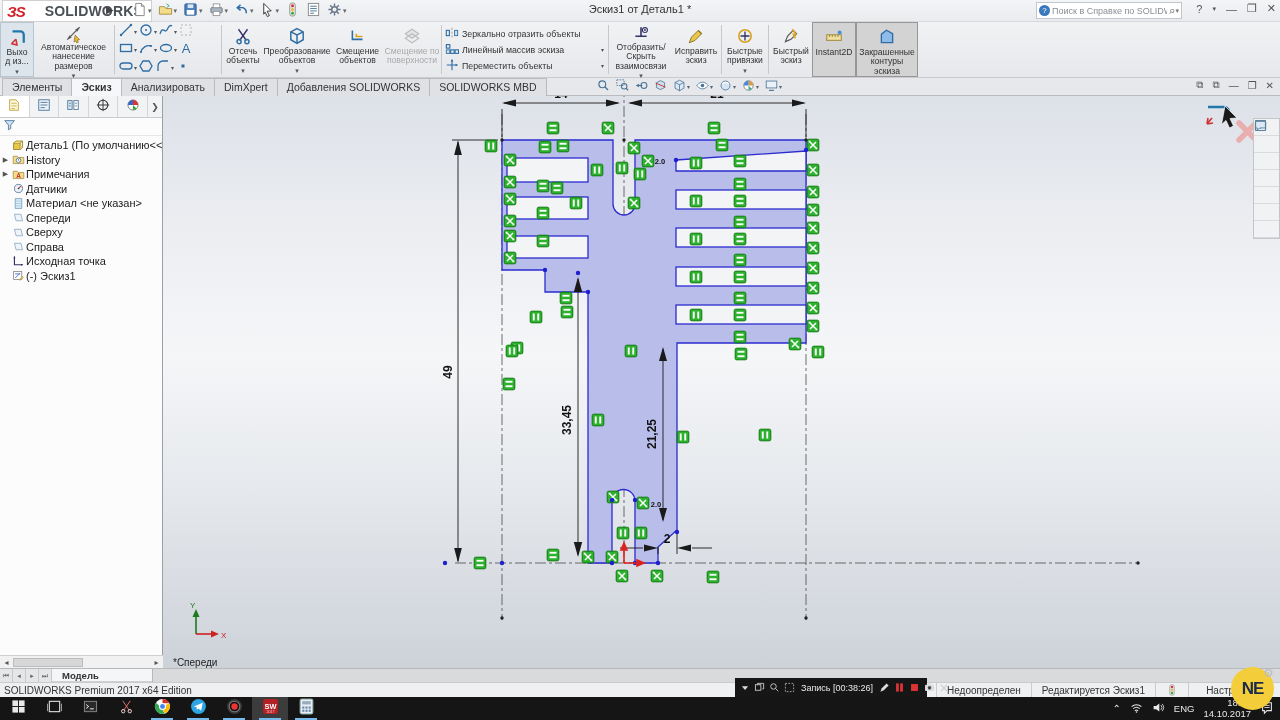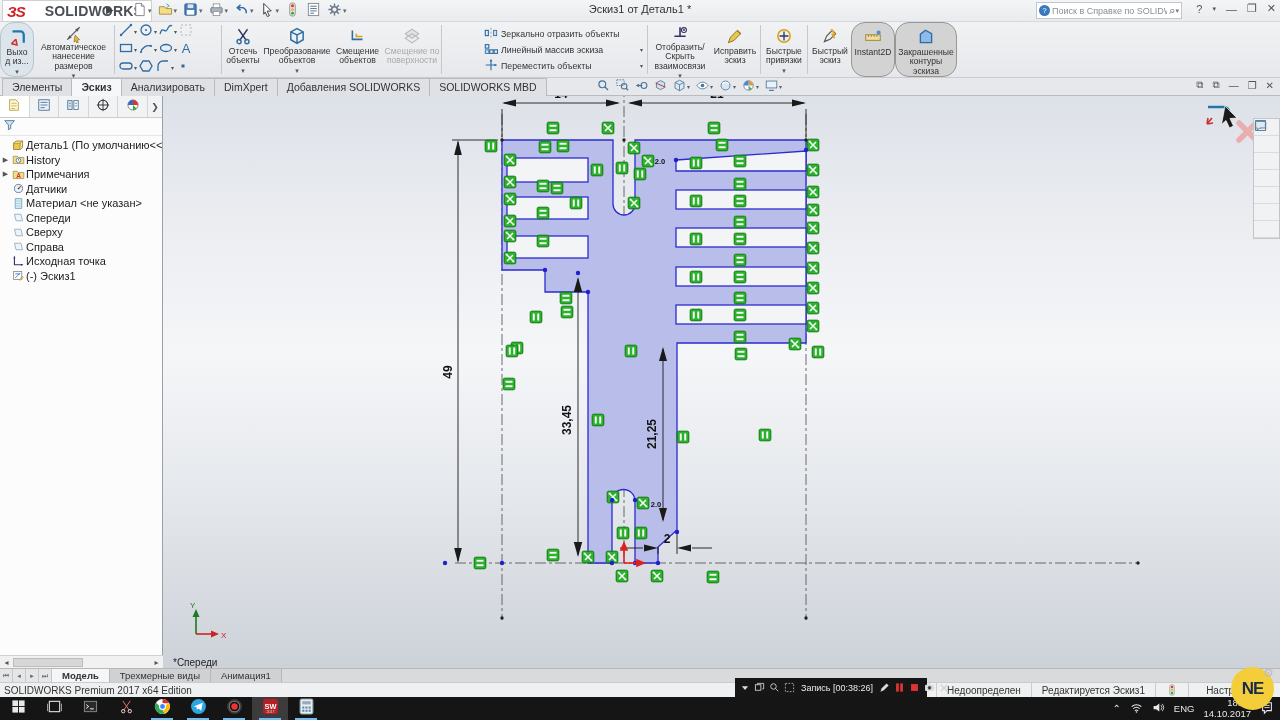--- a/index.html
+++ b/index.html
@@ -19,31 +19,31 @@
   #searchbox{left:1036px;top:2px;width:146px;height:17px;background:#fff;border:1px solid #c3c7cc;display:flex;align-items:center;padding:0 2px;}
   #searchbox .qmark{width:11px;height:11px;border-radius:50%;background:#3a78be;color:#fff;font-size:8px;text-align:center;line-height:11px;flex:none;}
   #searchbox input{border:none;outline:none;flex:1;font-size:9px;min-width:0;color:#333;padding:0 2px;}
   #searchbox input::placeholder{color:#8a8f96;}
   #searchbox .mag{font-size:11px;color:#555;}
   #searchbox .car{font-size:7px;color:#777;}
   #win-ctl{right:4px;top:2px;display:flex;gap:10px;align-items:center;font-size:11px;color:#555;}
   
   #ribbon{left:0;top:22px;width:1280px;height:56px;background:linear-gradient(#f0f2f4,#e6e8eb);border-bottom:1px solid #c9cbce;display:flex;align-items:stretch;}
   .rsep{width:1px;background:#c6c8ca;margin:3px 1px;}
-  .rbtn{display:flex;flex-direction:column;align-items:center;justify-content:flex-start;padding-top:3px;font-size:8.6px;line-height:1.08;text-align:center;color:#333;border-radius:14px;}
+  .rbtn{display:flex;flex-direction:column;align-items:center;justify-content:flex-start;padding-top:3px;font-size:8.6px;line-height:1.08;text-align:center;color:#333;}
   .rbtn .ricon{height:22px;display:flex;align-items:center;justify-content:center;}
   .rbtn .car{font-size:7px;color:#555;margin-top:1px;}
   .rbtn.pressed{background:#d3d3d3;border:1px solid #979797;}
   .rbtn.disabled{color:#a9a9a9;}
   #exit-btn{width:34px;background:#dce4ec;border:1px solid #b9c4cf;}
   #grid-tools{width:104px;display:flex;flex-direction:column;justify-content:center;gap:1px;}
   .grow{display:flex;justify-content:flex-start;gap:1px;height:17px;align-items:center;padding-left:2px;}
   .gcell{display:flex;align-items:center;}
   .gcell .car{font-size:6px;color:#555;}
-  #mirror-group{width:164px;display:flex;flex-direction:column;justify-content:center;margin-left:39px;}
+  #mirror-group{width:164px;display:flex;flex-direction:column;justify-content:center;}
   .mrow{display:flex;align-items:center;gap:3px;font-size:8.8px;color:#333;height:16px;padding-left:2px;}
   .mrow .car{font-size:6px;color:#555;margin-left:auto;margin-right:3px;}
   
   #tabstrip{left:0;top:78px;width:1280px;height:18px;background:#e6e8eb;border-bottom:1px solid #b9bbbe;}
   #cm-tabs{left:2px;top:0;display:flex;height:18px;}
   .ctab{padding:2px 9px 0 9px;font-size:10.5px;color:#333;border:1px solid #b9bbbe;border-bottom:none;background:#dfe1e4;margin-right:-1px;}
   .ctab.active{background:#f6f7f8;font-weight:bold;}
   #headsup{left:597px;top:0px;height:17px;display:flex;align-items:center;gap:6px;}
   .hub{display:flex;align-items:center;gap:1px;}
   .hub .car{font-size:6px;color:#567;}
@@ -1228,21 +1228,21 @@
     <span class="sbtn">◂</span>
     <span class="thumb"></span>
     <span class="sbtn" style="margin-left:auto">▸</span>
   </div>
 
   <div id="model-tabs-row" class="abs">
     <span class="mnav">⏮</span>
     <span class="mnav">◂</span>
     <span class="mnav">▸</span>
     <span class="mnav">⏭</span>
-    <span id="model-tabs" style="display:flex;">
+    <span id="model-tabs" style="display:flex;flex-direction:column;">
         <span class="mtab active">Модель</span>
         <span class="mtab">Трехмерные виды</span>
         <span class="mtab">Анимация1</span>
       </span>
   </div>
 
   <div id="statusbar" class="abs">
     <span id="sb-left">SOLIDWORKS Premium 2017 x64 Edition</span>
     <span id="sb-right">
       <span class="sbseg">

